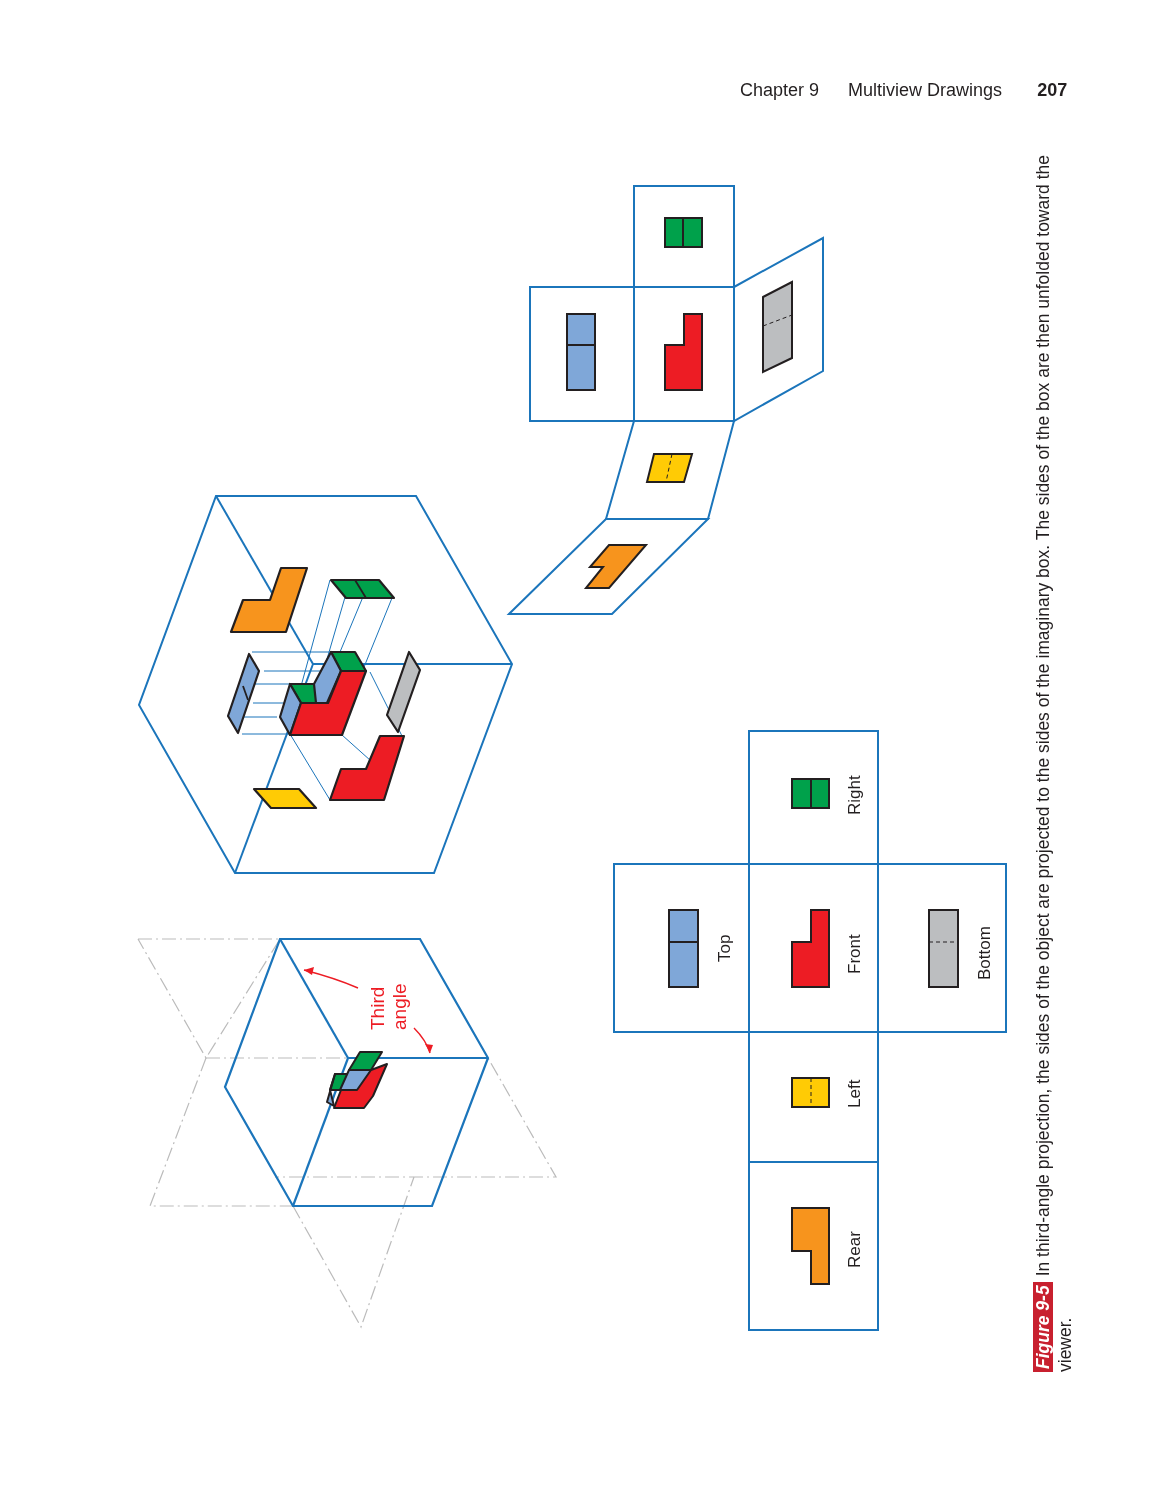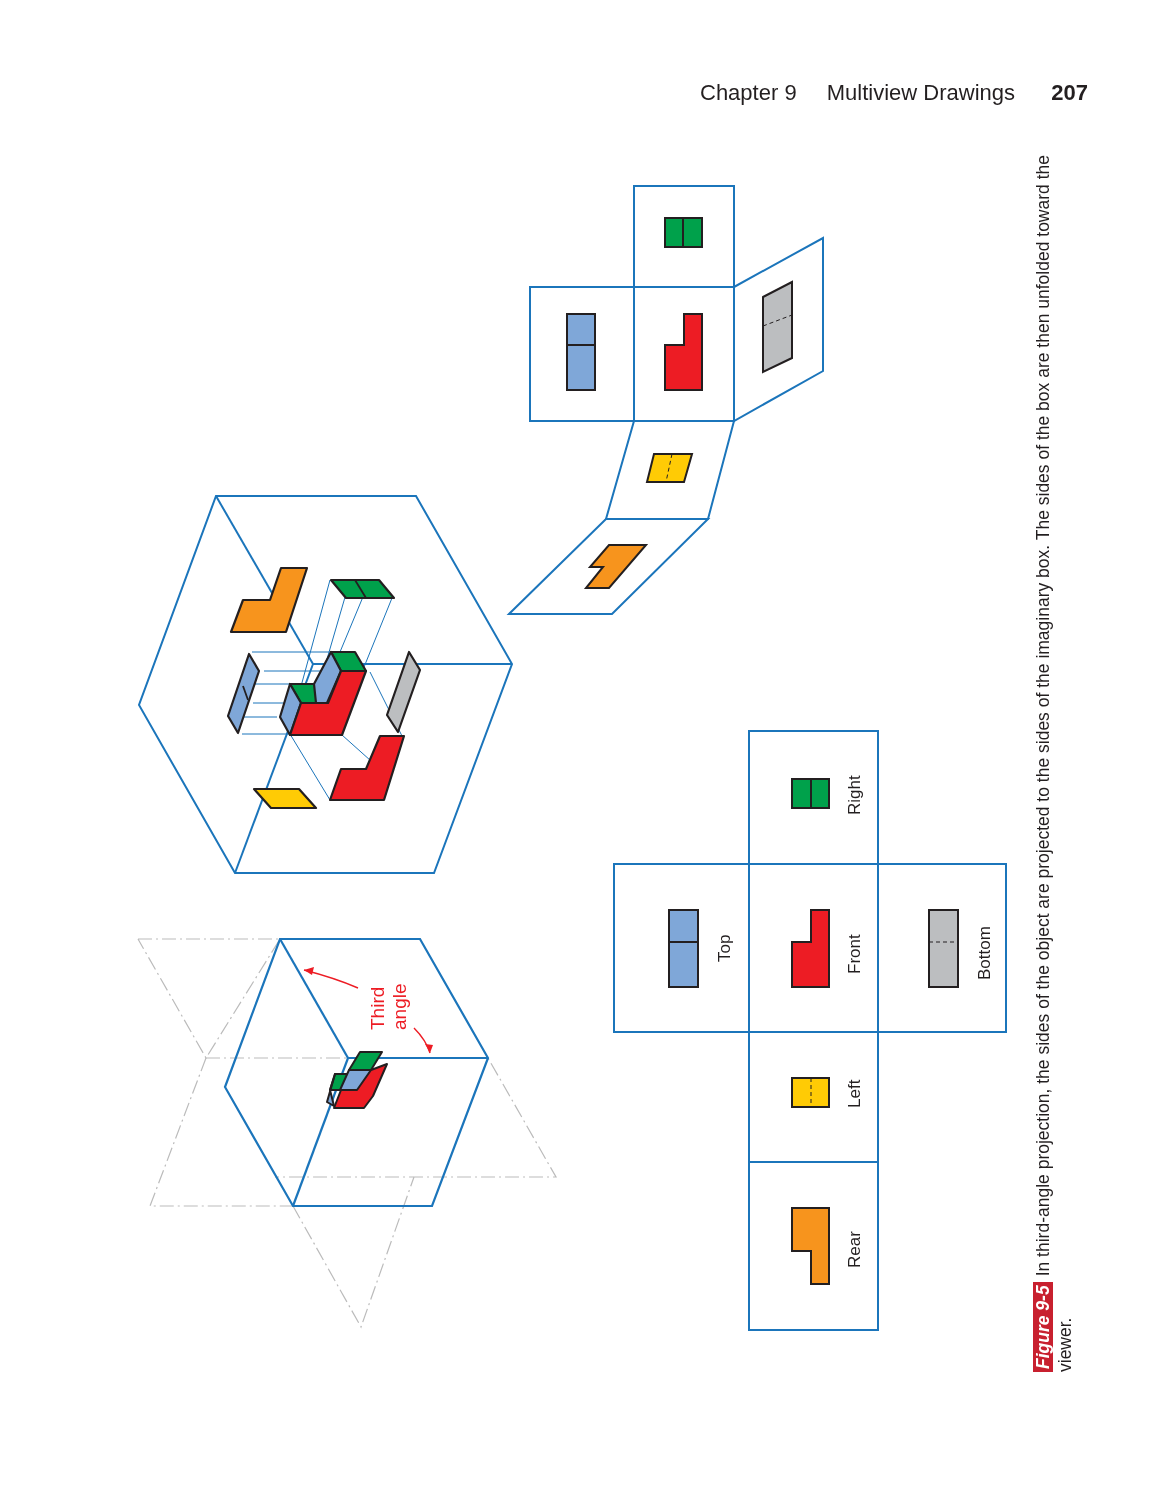--- a/index.html
+++ b/index.html
@@ -1,17 +1,17 @@
 <!DOCTYPE html>
 <html><head>
 <meta charset="utf-8">
 <style>
   html, body { margin:0; padding:0; background:#ffffff; }
   body { width:1167px; height:1490px; position:relative; overflow:hidden; font-family:"Liberation Sans", sans-serif; color:#231f20; }
-  .header { position:absolute; top:80px; left:700px; font-size:22px; white-space:nowrap; }
+  .header { position:absolute; top:80px; left:740px; font-size:18px; white-space:nowrap; }
   .header .chap { margin-right:24px; }
   .header .title { margin-right:30px; }
   .header .page { font-weight:bold; }
   svg.fig { position:absolute; left:0; top:0; }
   .caption { position:absolute; left:1032px; top:1372px; transform-origin:0 0; transform:rotate(-90deg); width:1230px; font-size:17.5px; line-height:22px; }
   .caption .label { background:#c8202f; color:#fff; font-style:italic; font-weight:bold; padding:0 3px; margin-right:6px; }
   .vlabel { font-family:"Liberation Sans", sans-serif; font-size:17px; fill:#231f20; }
 </style>
 </head>
 <body>

